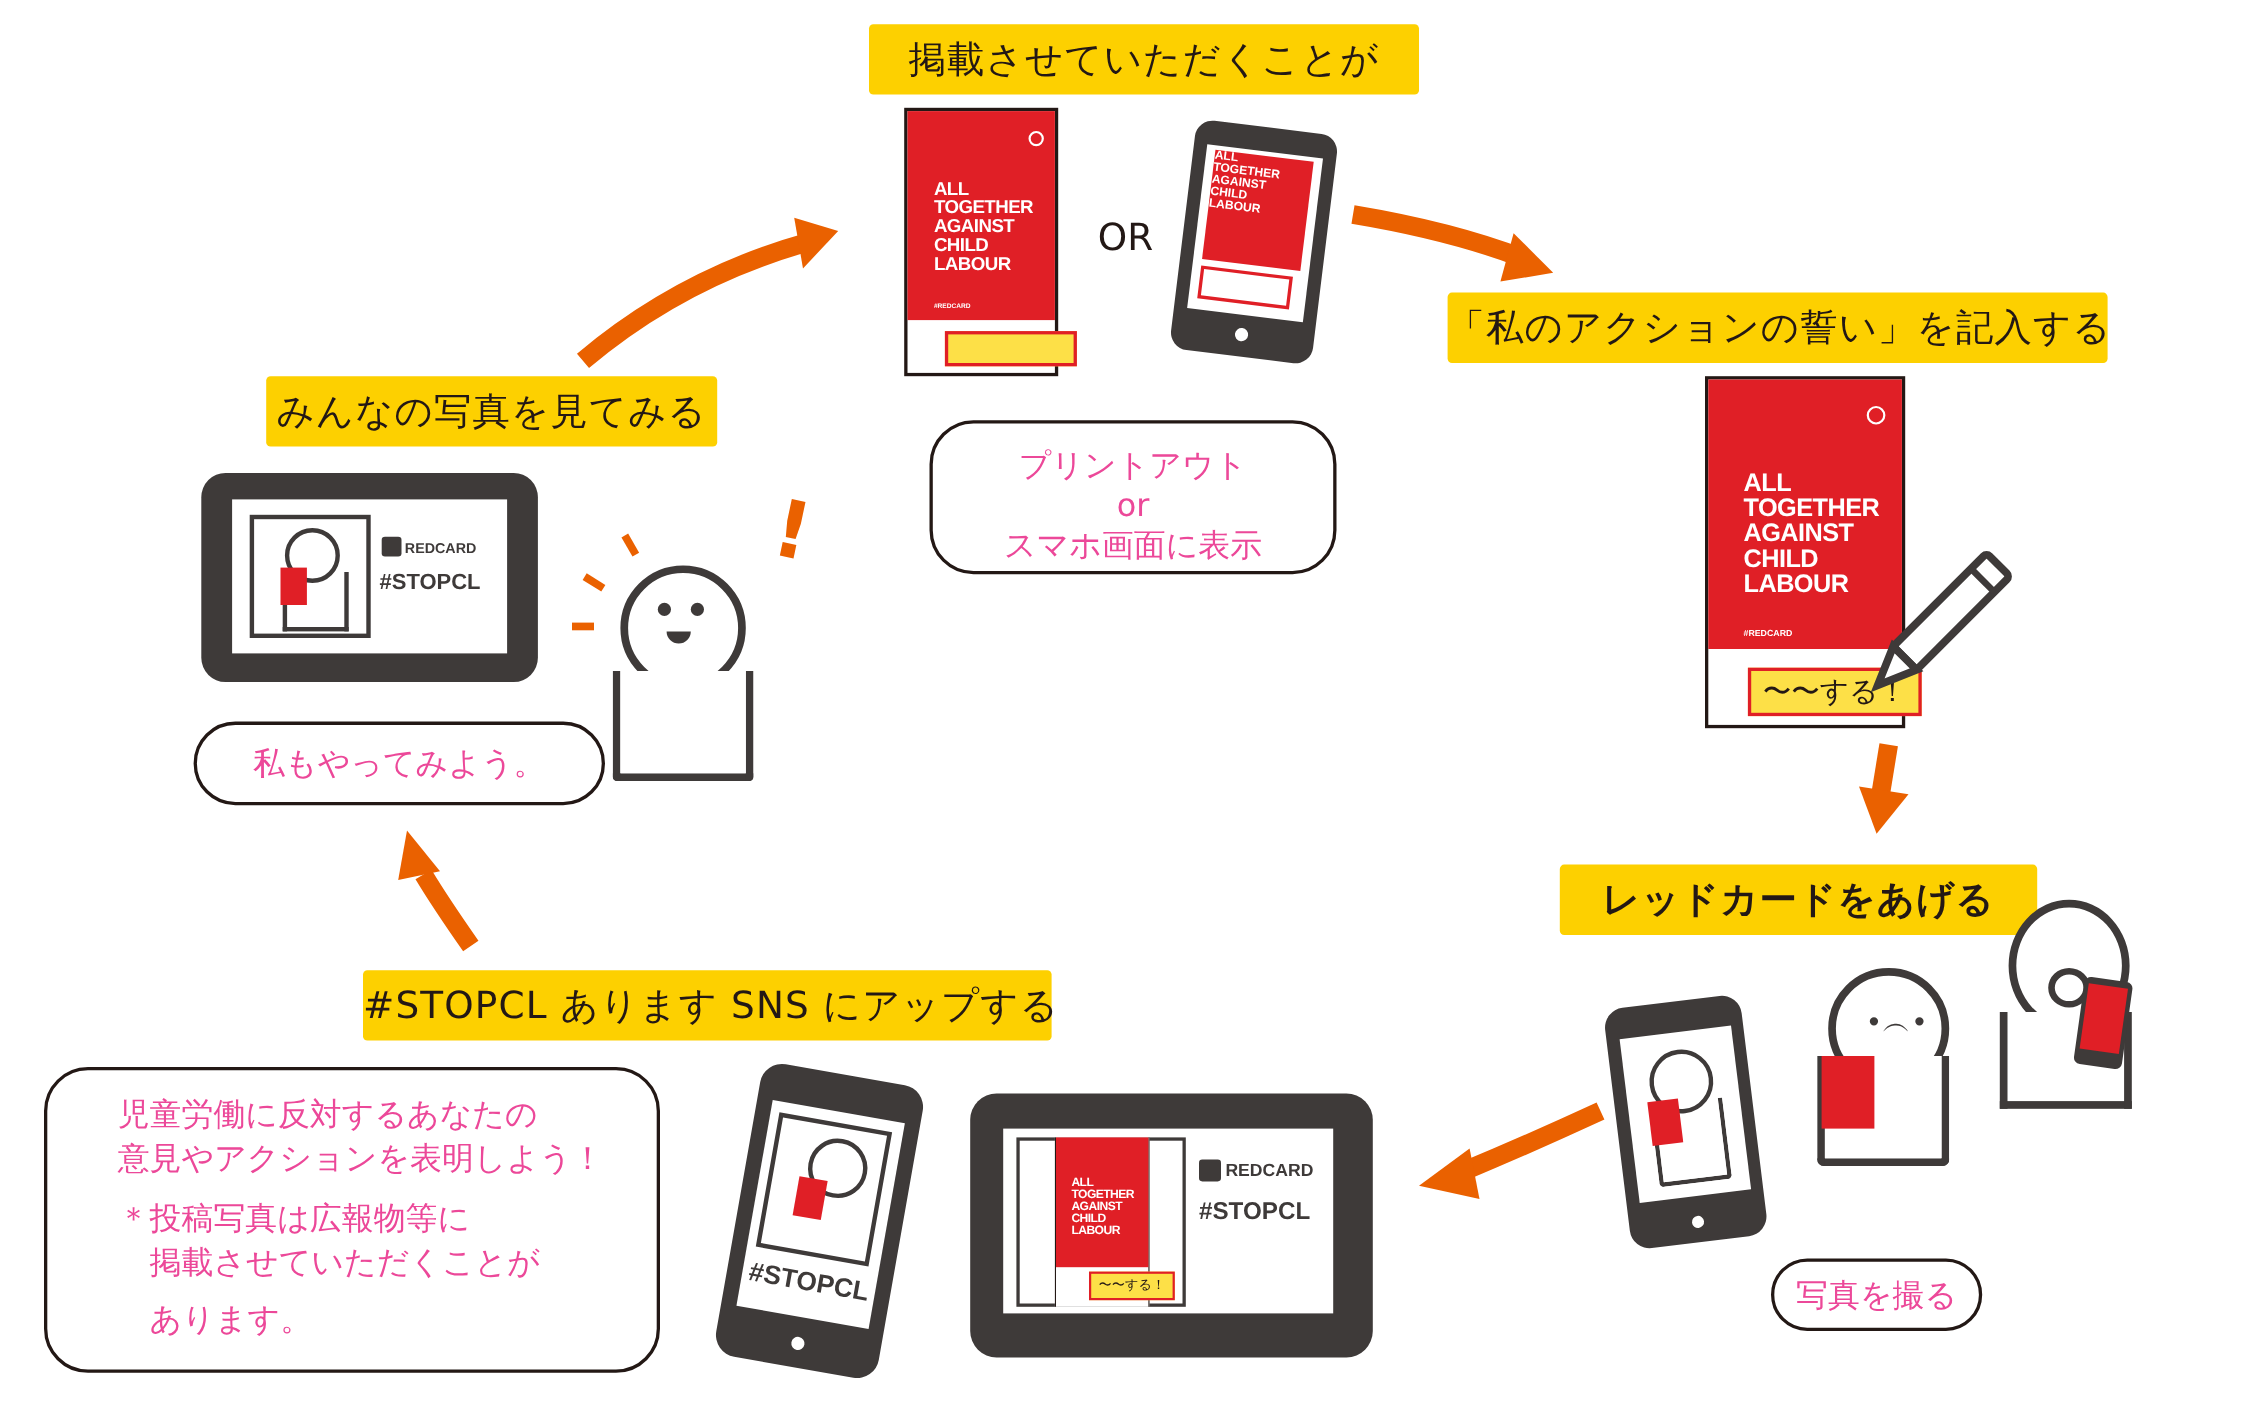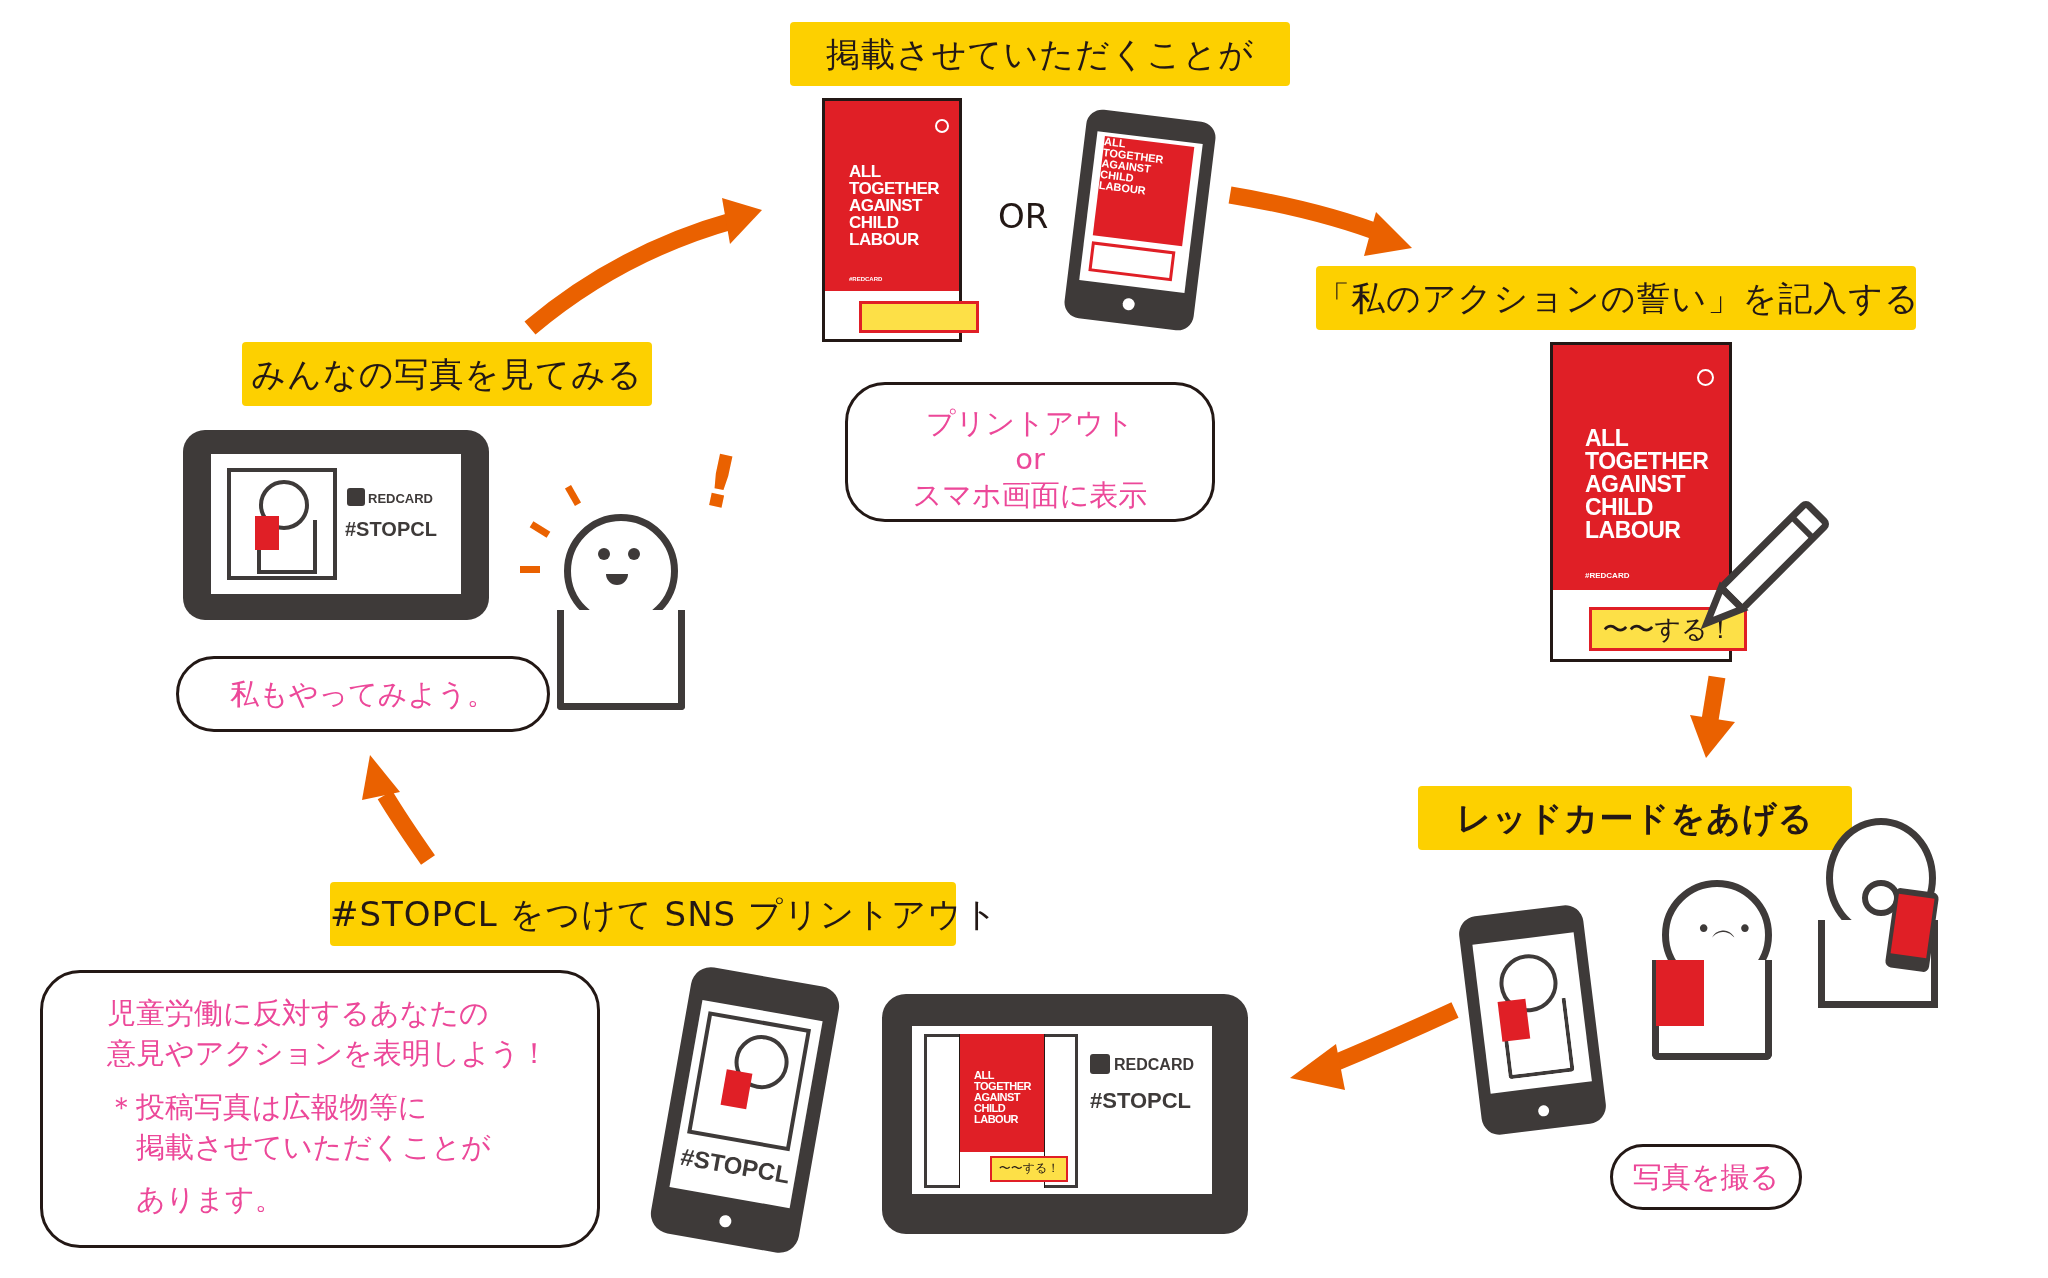--- a/index.html
+++ b/index.html
@@ -109,21 +109,21 @@
 <div class="abs" style="left:1656px;top:960px;width:48px;height:66px;background:#e01f26;"></div>
 <div class="abs" style="left:1696px;top:912px;font-size:26px;color:#3e3a39;">•︵•</div>
 
 <div class="abs" style="left:1826px;top:818px;width:110px;height:120px;border:7px solid #3e3a39;border-radius:50%;box-sizing:border-box;background:#fff;"></div>
 <div class="abs" style="left:1818px;top:920px;width:120px;height:88px;border:7px solid #3e3a39;border-top:none;box-sizing:border-box;background:#fff;"></div>
 <div class="abs" style="left:1862px;top:880px;width:26px;height:24px;border:6px solid #3e3a39;border-radius:50%;"></div>
 <div class="device" style="left:1890px;top:890px;width:44px;height:80px;border-radius:6px;transform:rotate(8deg);">
   <div class="abs" style="left:4px;top:6px;width:36px;height:60px;background:#e01f26;"></div>
 </div>
 
-<div class="label" style="left:330px;top:882px;width:626px;">#STOPCL をつけて SNS プリントアウト</div>
+<div class="label" style="left:330px;top:882px;width:626px;">#STOPCL あります SNS にアップする</div>
 
 <div class="bubble" style="left:40px;top:970px;width:560px;height:278px;text-align:left;padding:20px 0 0 64px;font-size:29px;line-height:40px;">
   <div>児童労働に反対するあなたの</div>
   <div style="margin-bottom:14px;">意見やアクションを表明しよう！</div>
   <div>＊投稿写真は広報物等に</div>
   <div style="white-space:pre;">　掲載させていただくことが</div>
   <div style="white-space:pre;margin-top:12px;">　あります。</div>
 </div>
 
 <div class="device" style="left:670px;top:975px;width:150px;height:270px;border-radius:20px;transform:rotate(10deg);">

